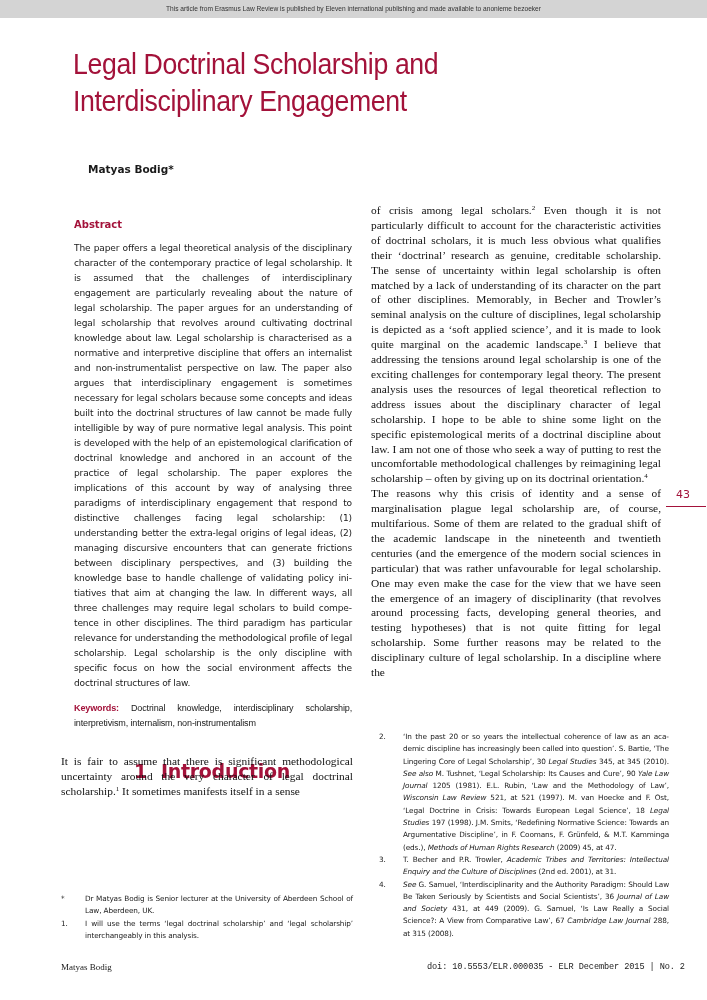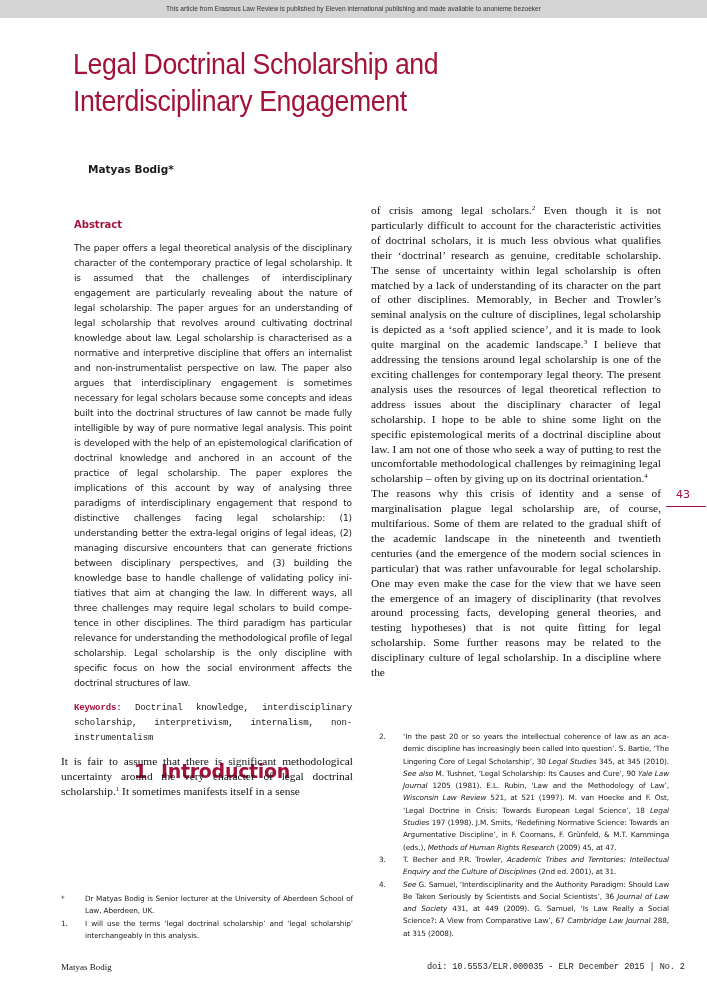--- a/index.html
+++ b/index.html
@@ -37,21 +37,21 @@
   .abstract-body {
     position: absolute; left: 74px; top: 241px; width: 278px;
     font-size: 9.05px; line-height: 15px; text-align: justify;
     font-family: "DejaVu Sans", sans-serif; color: #1a1a1a;
     letter-spacing: -0.15px;
   }
 
   .keywords {
     position: absolute; left: 74px; top: 701px; width: 278px;
     font-size: 9.05px; line-height: 14.9px; text-align: justify;
-    font-family: Liberation Mono, monospace; letter-spacing: -0.15px;
+    font-family: Liberation Sans, sans-serif; letter-spacing: -0.15px;
   }
   .keywords .kw-label { color: #a3123a; font-weight: bold; }
 
   .section-heading {
     position: absolute; left: 88px; top: 760px;
     color: #a3123a; font-size: 19px; font-family: "DejaVu Sans", sans-serif;
     letter-spacing: -0.3px;
     margin-left: 46px;
   }
   .section-heading .num { display: inline-block; width: 27px; }

